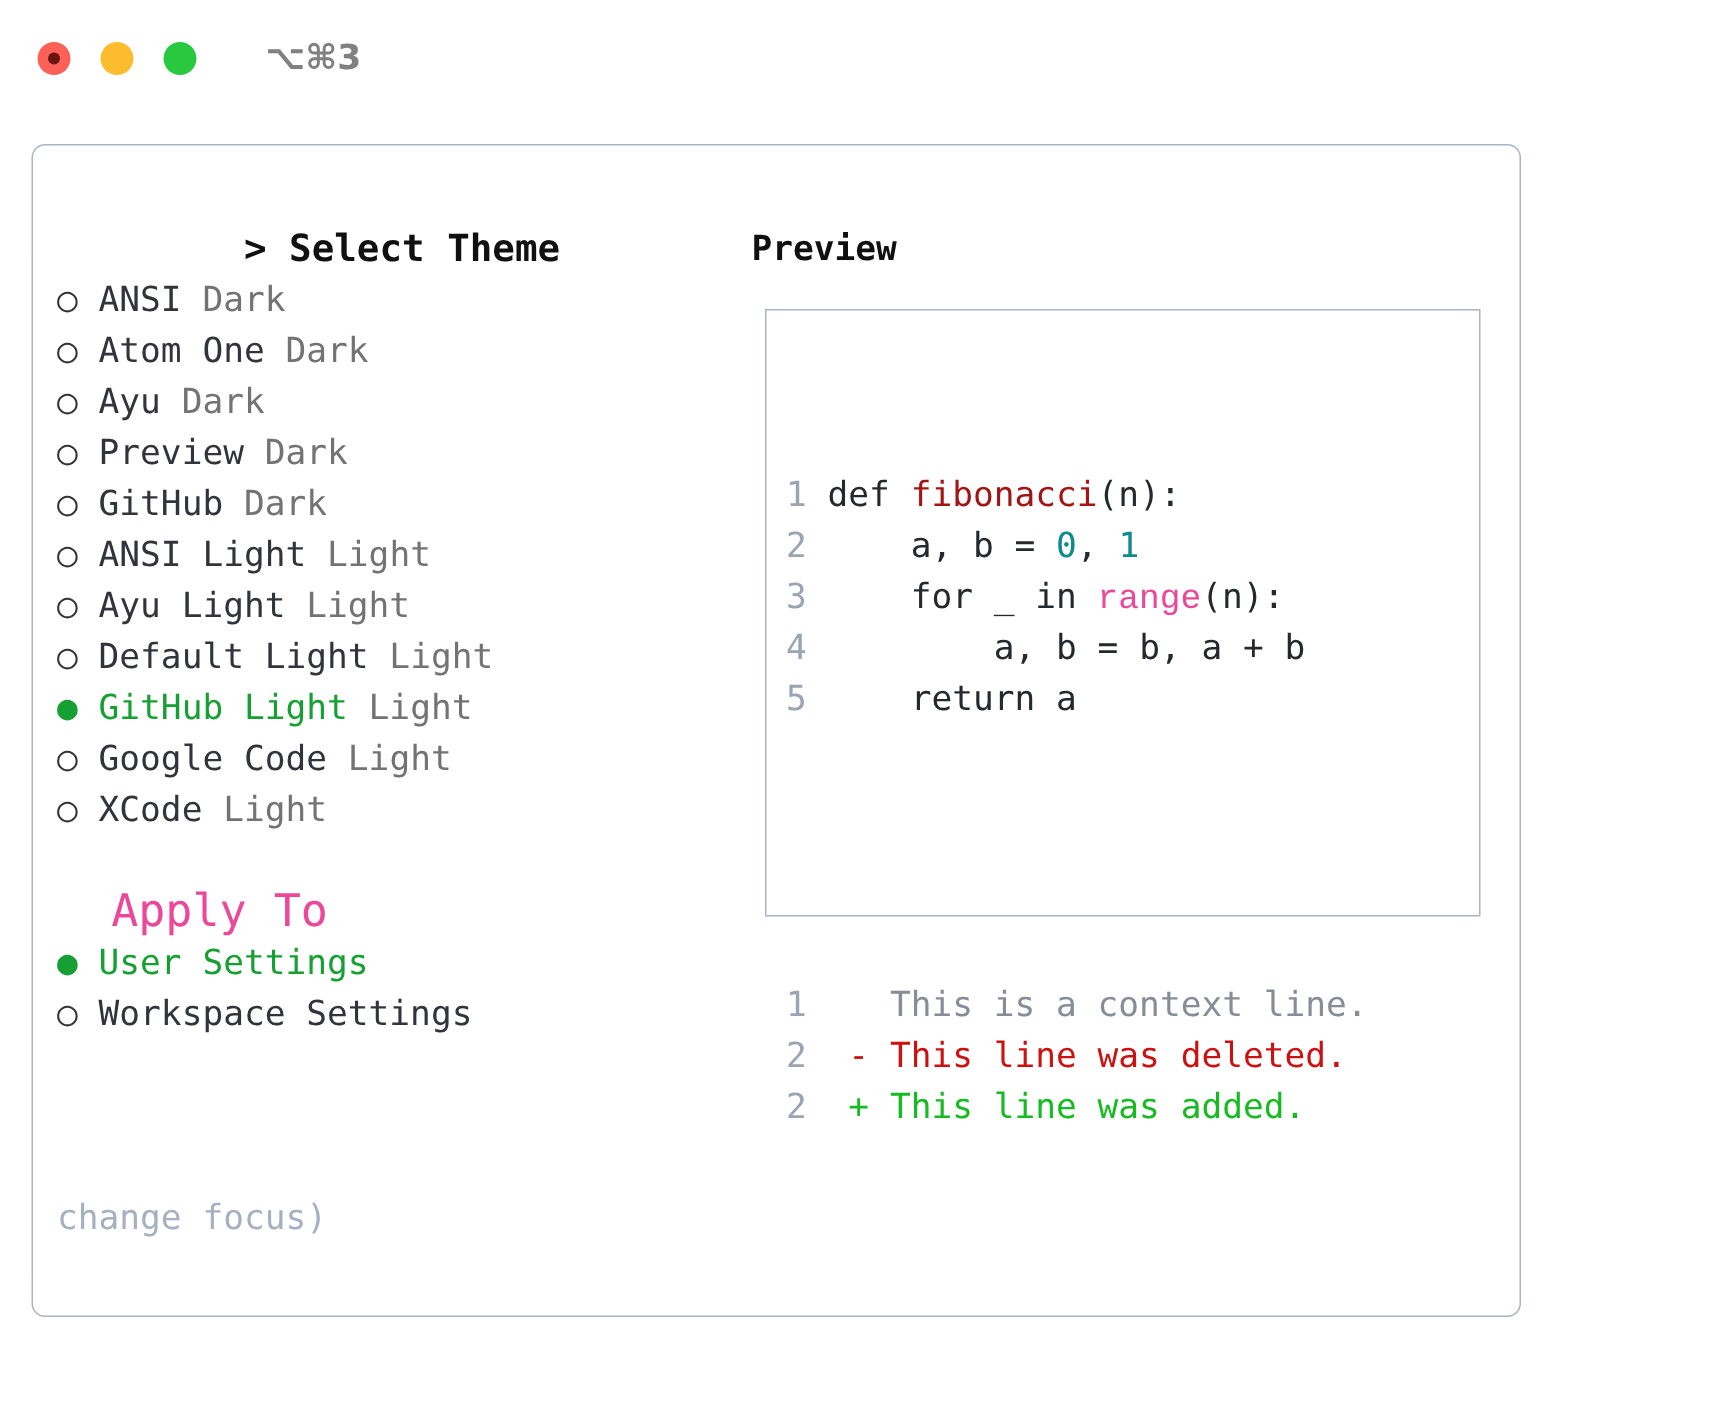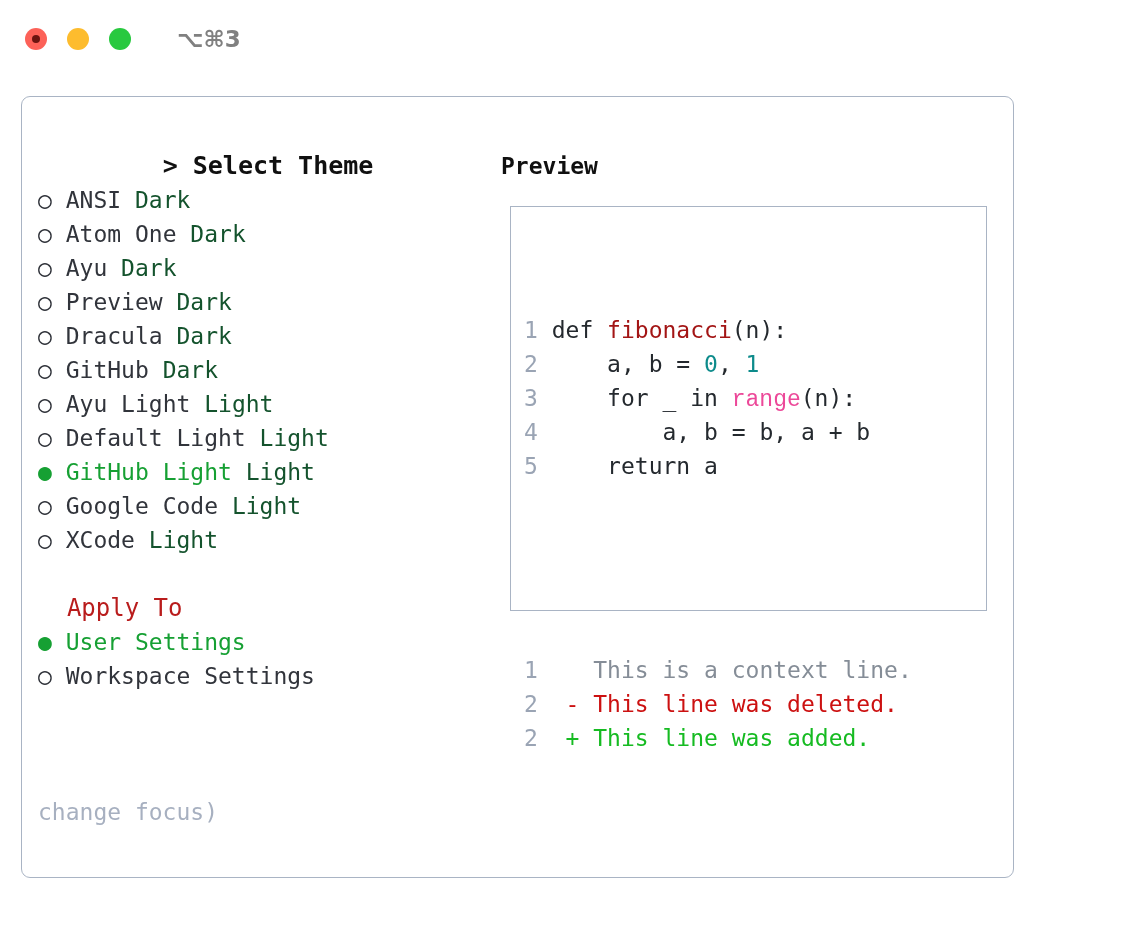--- a/index.html
+++ b/index.html
@@ -114,28 +114,28 @@
     color: #31343b;
     display: block;
   }
   .opt .bullet {
     display: inline;
     color: #31343b;
   }
   .opt.selected .bullet { color: #16a033; }
   .opt .name { color: #31343b; }
   .opt.selected .name { color: #16a033; }
-  .opt .tag { color: #14532d; }
+  .opt .tag { color: #737373; }
 
   .section-label {
-    font-size: 24px;
-    line-height: 34px;
-    height: 34px;
-    white-space: pre;
-    color: #b91c1c;
+    font-size: 30px;
+    line-height: 34px;
+    height: 34px;
+    white-space: pre;
+    color: #ec4899;
   }
 
   .spacer34 { height: 34px; }
 
   .hint {
     font-size: 23px;
     line-height: 34px;
     color: #a7b0c0;
     white-space: pre;
     width: 420px;
@@ -204,22 +204,22 @@
     <div class="cols">
 
       <div class="left">
         <div class="title-row">&gt; Select Theme</div>
 
         <div id="theme-items">
             <div class="opt"><span class="bullet">○ </span><span class="name">ANSI</span><span> </span><span class="tag">Dark</span></div>
             <div class="opt"><span class="bullet">○ </span><span class="name">Atom One</span><span> </span><span class="tag">Dark</span></div>
             <div class="opt"><span class="bullet">○ </span><span class="name">Ayu</span><span> </span><span class="tag">Dark</span></div>
             <div class="opt"><span class="bullet">○ </span><span class="name">Preview</span><span> </span><span class="tag">Dark</span></div>
-            <div class="opt"><span class="bullet">○ </span><span class="name">Dracula</span><span> </span><span class="tag">Dark</span></div>
             <div class="opt"><span class="bullet">○ </span><span class="name">GitHub</span><span> </span><span class="tag">Dark</span></div>
+            <div class="opt"><span class="bullet">○ </span><span class="name">ANSI Light</span><span> </span><span class="tag">Light</span></div>
             <div class="opt"><span class="bullet">○ </span><span class="name">Ayu Light</span><span> </span><span class="tag">Light</span></div>
             <div class="opt"><span class="bullet">○ </span><span class="name">Default Light</span><span> </span><span class="tag">Light</span></div>
             <div class="opt selected"><span class="bullet">● </span><span class="name">GitHub Light</span><span> </span><span class="tag">Light</span></div>
             <div class="opt"><span class="bullet">○ </span><span class="name">Google Code</span><span> </span><span class="tag">Light</span></div>
             <div class="opt"><span class="bullet">○ </span><span class="name">XCode</span><span> </span><span class="tag">Light</span></div>
           </div>
 
         <div class="spacer34"></div>
 
         <div class="section-label">  Apply To</div>

